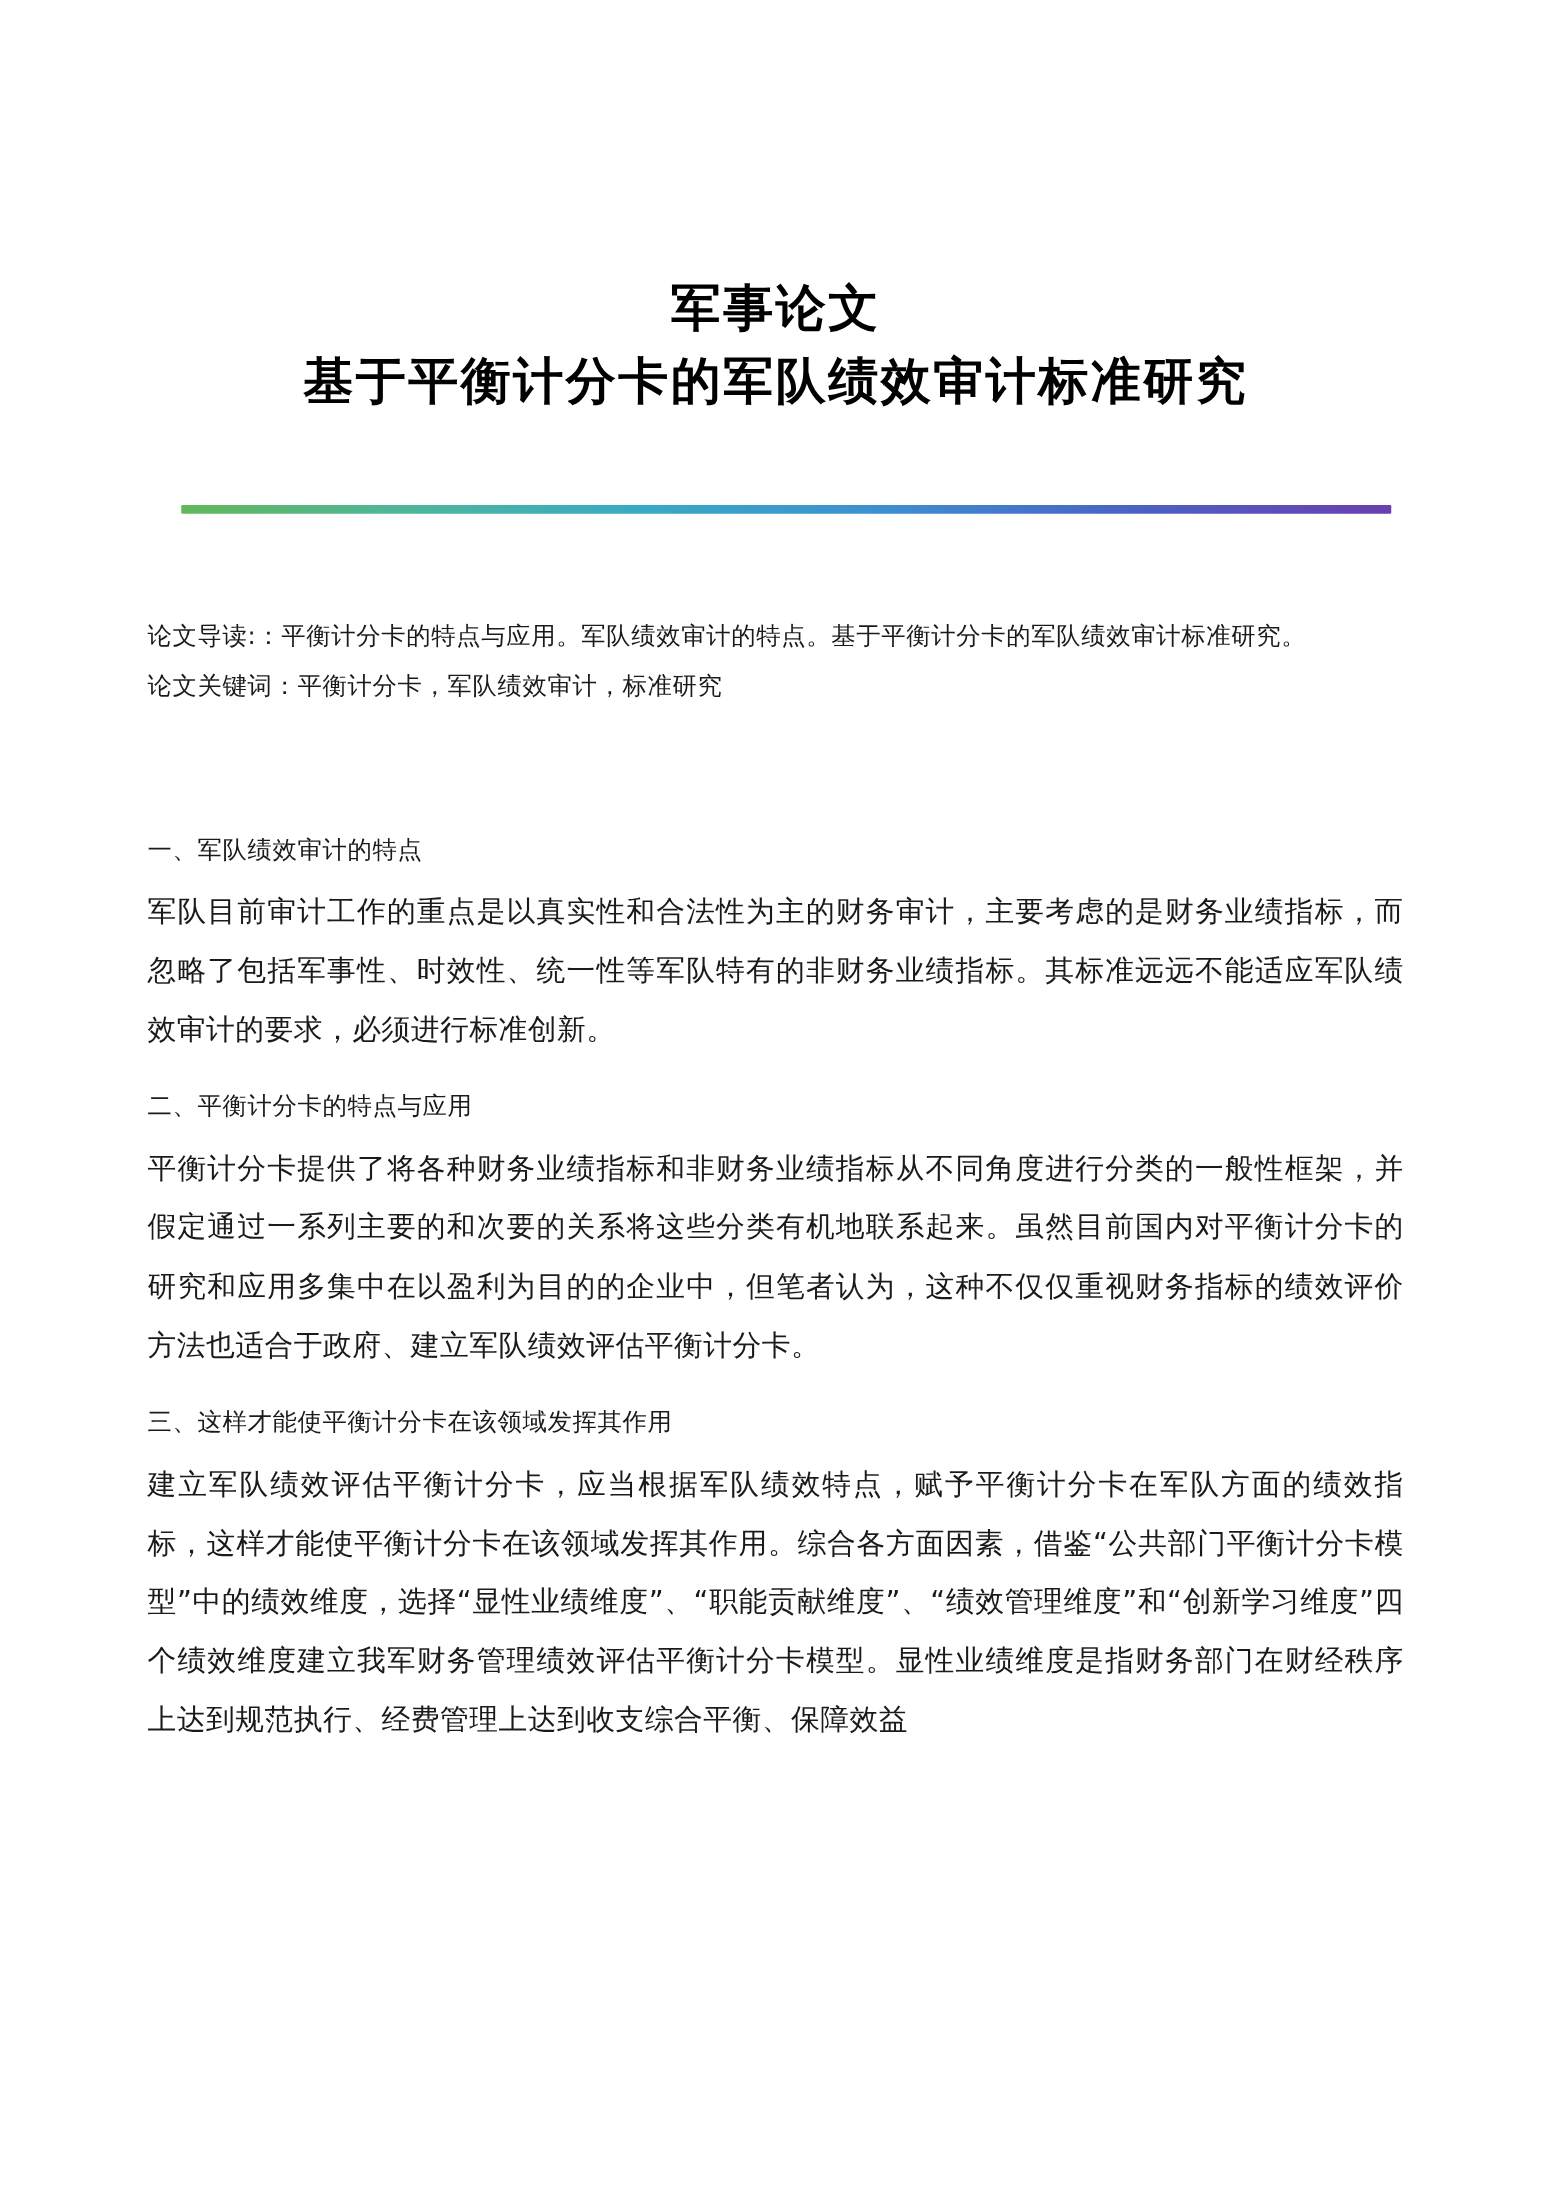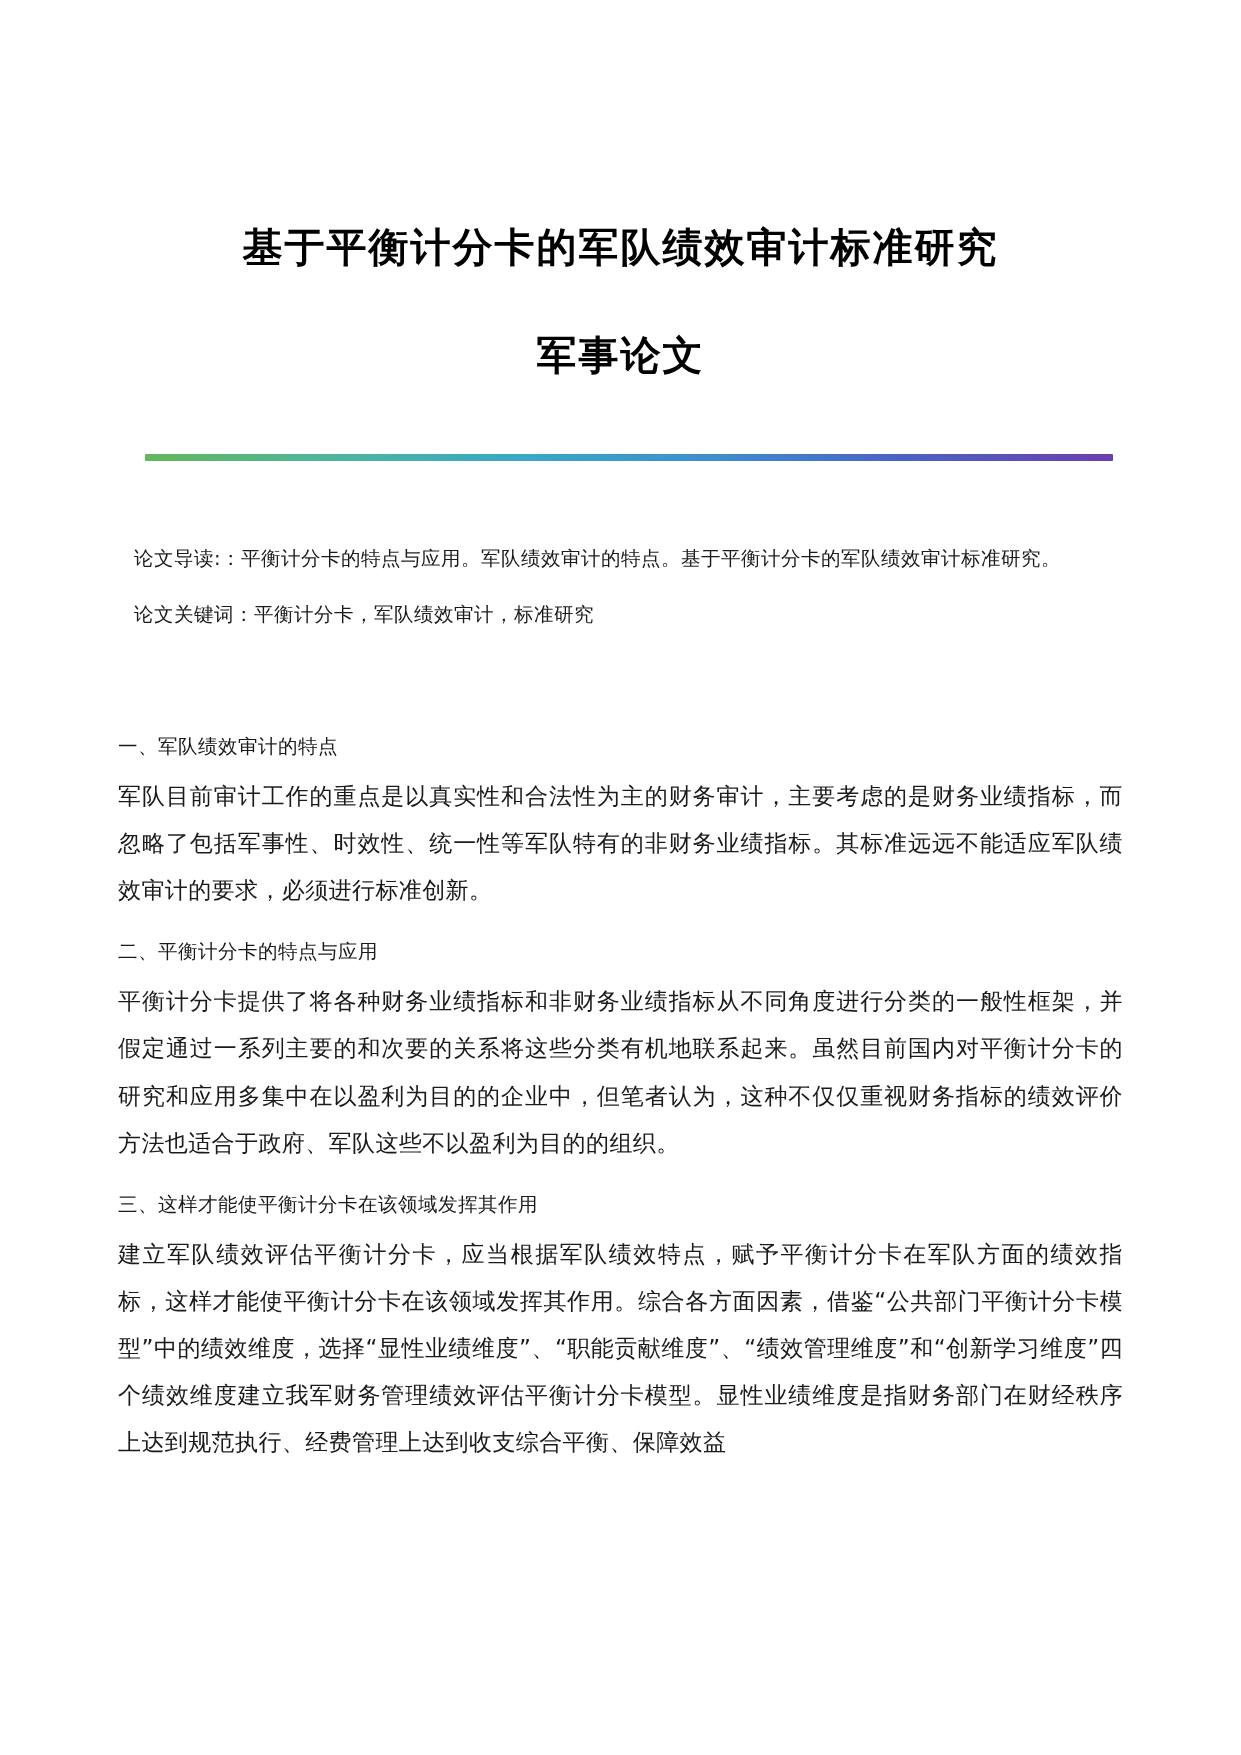--- a/index.html
+++ b/index.html
@@ -52,21 +52,21 @@
   }
   .intro {
     margin-top: 78px;
     font-family: "DejaVu Sans", sans-serif;
     font-size: 19.5px;
     line-height: 2.05;
     color: #1a1a1a;
     letter-spacing: 0.5px;
   }
   .intro p {
-    margin: 16px;
+    margin: 0;
   }
   .body-block {
     margin-top: 92px;
   }
   .heading {
     font-family: Liberation Sans, sans-serif;
     font-size: 19.5px;
     line-height: 2.05;
     letter-spacing: 0.5px;
     margin: 0 0 6px 0;
@@ -86,36 +86,36 @@
     margin-top: 14px;
   }
 </style>
 </head>
 <body>
 
 <div class="page">
   <div class="content">
 
     <div class="title-block">
+      <div class="title-line second">军事论文</div>
       <div class="title-line">基于平衡计分卡的军队绩效审计标准研究</div>
-      <div class="title-line second">军事论文</div>
     </div>
 
     <div class="divider"></div>
 
     <div class="intro">
       <p>论文导读:：平衡计分卡的特点与应用。军队绩效审计的特点。基于平衡计分卡的军队绩效审计标准研究。</p>
       <p>论文关键词：平衡计分卡，军队绩效审计，标准研究</p>
     </div>
 
     <div class="body-block">
       <p class="heading">一、军队绩效审计的特点</p>
       <p class="para">军队目前审计工作的重点是以真实性和合法性为主的财务审计，主要考虑的是财务业绩指标，而忽略了包括军事性、时效性、统一性等军队特有的非财务业绩指标。其标准远远不能适应军队绩效审计的要求，必须进行标准创新。</p>
 
       <p class="heading spaced">二、平衡计分卡的特点与应用</p>
-      <p class="para">平衡计分卡提供了将各种财务业绩指标和非财务业绩指标从不同角度进行分类的一般性框架，并假定通过一系列主要的和次要的关系将这些分类有机地联系起来。虽然目前国内对平衡计分卡的研究和应用多集中在以盈利为目的的企业中，但笔者认为，这种不仅仅重视财务指标的绩效评价方法也适合于政府、军队这些不以盈利为目的的组织。</p>
+      <p class="para">平衡计分卡提供了将各种财务业绩指标和非财务业绩指标从不同角度进行分类的一般性框架，并假定通过一系列主要的和次要的关系将这些分类有机地联系起来。虽然目前国内对平衡计分卡的研究和应用多集中在以盈利为目的的企业中，但笔者认为，这种不仅仅重视财务指标的绩效评价方法也适合于政府、建立军队绩效评估平衡计分卡。</p>
 
       <p class="heading spaced">三、这样才能使平衡计分卡在该领域发挥其作用</p>
       <p class="para">建立军队绩效评估平衡计分卡，应当根据军队绩效特点，赋予平衡计分卡在军队方面的绩效指标，这样才能使平衡计分卡在该领域发挥其作用。综合各方面因素，借鉴“公共部门平衡计分卡模型”中的绩效维度，选择“显性业绩维度”、“职能贡献维度”、“绩效管理维度”和“创新学习维度”四个绩效维度建立我军财务管理绩效评估平衡计分卡模型。显性业绩维度是指财务部门在财经秩序上达到规范执行、经费管理上达到收支综合平衡、保障效益</p>
     </div>
 
   </div>
 </div>
 
 </body></html>

